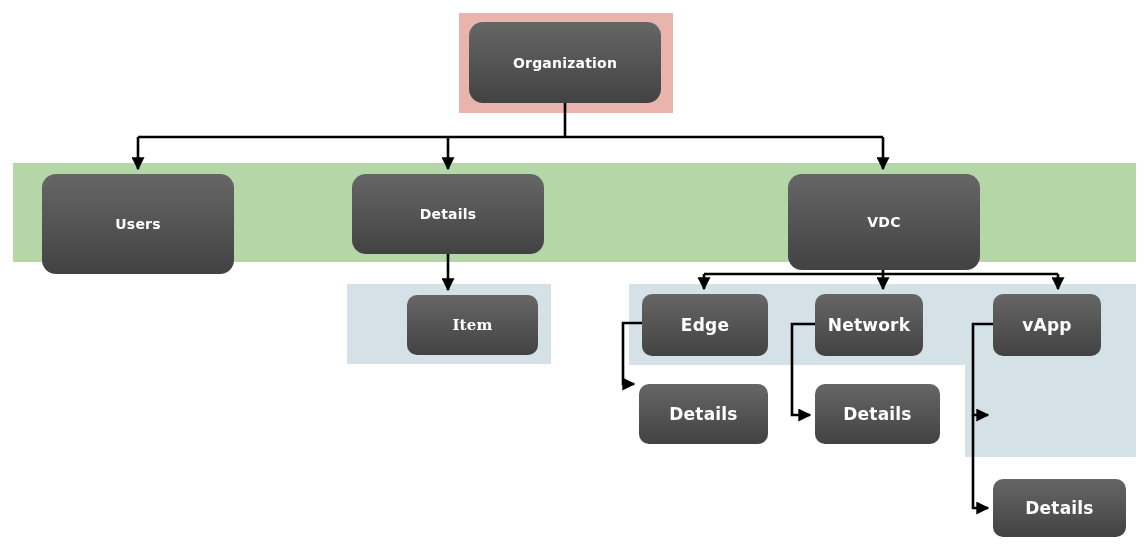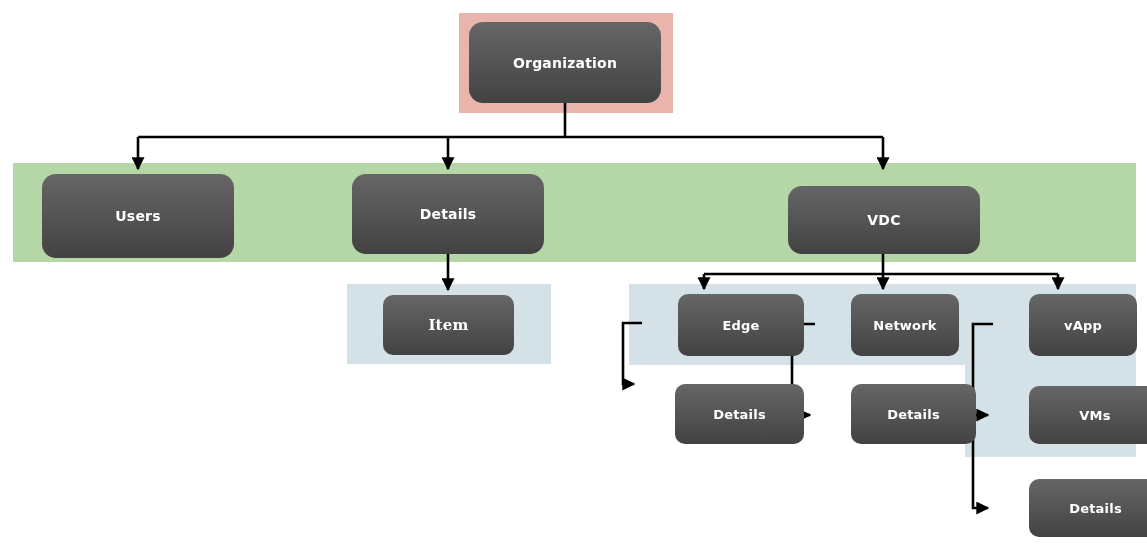--- a/index.html
+++ b/index.html
@@ -28,25 +28,26 @@
     align-items: center;
     justify-content: center;
     background: linear-gradient(180deg, var(--node-top) 0%, #565656 45%, var(--node-bottom) 100%);
     color: var(--node-text);
     font-weight: bold;
     font-size: 14px;
     border-radius: 14px;
     text-align: center;
     letter-spacing: 0.2px;
   }
-  .node.small { border-radius: 10px; font-size: 13px; margin-left: 36px; }
+  .node.small { border-radius: 10px; font-size: 17px; }
   .node.serif {
     font-family: "DejaVu Serif", "Liberation Serif", serif;
     font-size: 15px;
     border-radius: 10px;
+    margin-left: 24px;
   }
   svg.connectors {
     position: absolute;
     left: 0; top: 0;
     width: 1147px;
     height: 552px;
   }
   svg.connectors path {
     stroke: var(--connector, #000);
     stroke-width: 2.6;
@@ -85,35 +86,34 @@
     <path d="M704,274 V289" marker-end="url(#arrow)"></path>
     <path d="M1058,274 V289" marker-end="url(#arrow)"></path>
     <path d="M642,323 H623 V384 H634" marker-end="url(#arrow)"></path>
     <path d="M815,324 H792 V415 H810" marker-end="url(#arrow)"></path>
     <path d="M993,324 H973 V415 H988" marker-end="url(#arrow)"></path>
     <path d="M973,415 V508 H988" marker-end="url(#arrow)"></path>
   </svg>
 
   <div class="node" style="left:469px; top:22px; width:192px; height:81px;">Organization</div>
 
-  <div class="node" style="left:42px; top:174px; width:192px; height:84px;">Users</div>
+  <div class="node" style="left:42px; top:174px; width:192px; height:100px;">Users</div>
 
   <div class="node" style="left:352px; top:174px; width:192px; height:80px;">Details</div>
 
-  <div class="node" style="left:788px; top:186px; width:192px; height:68px;">VDC</div>
+  <div class="node" style="left:788px; top:174px; width:192px; height:96px;">VDC</div>
 
   <div class="node serif" style="left:383px; top:295px; width:131px; height:60px;">Item</div>
 
   <div class="node small" style="left:642px; top:294px; width:126px; height:62px;">Edge</div>
 
   <div class="node small" style="left:815px; top:294px; width:108px; height:62px;">Network</div>
 
   <div class="node small" style="left:993px; top:294px; width:108px; height:62px;">vApp</div>
 
   <div class="node small" style="left:639px; top:384px; width:129px; height:60px;">Details</div>
 
   <div class="node small" style="left:815px; top:384px; width:125px; height:60px;">Details</div>
 
-  <div class="node small" style="left:993px; top:386px; width:132px; height:58px;">VMs</div>
 
   <div class="node small" style="left:993px; top:479px; width:133px; height:58px;">Details</div>
 
 </div>
 
 </body></html>

